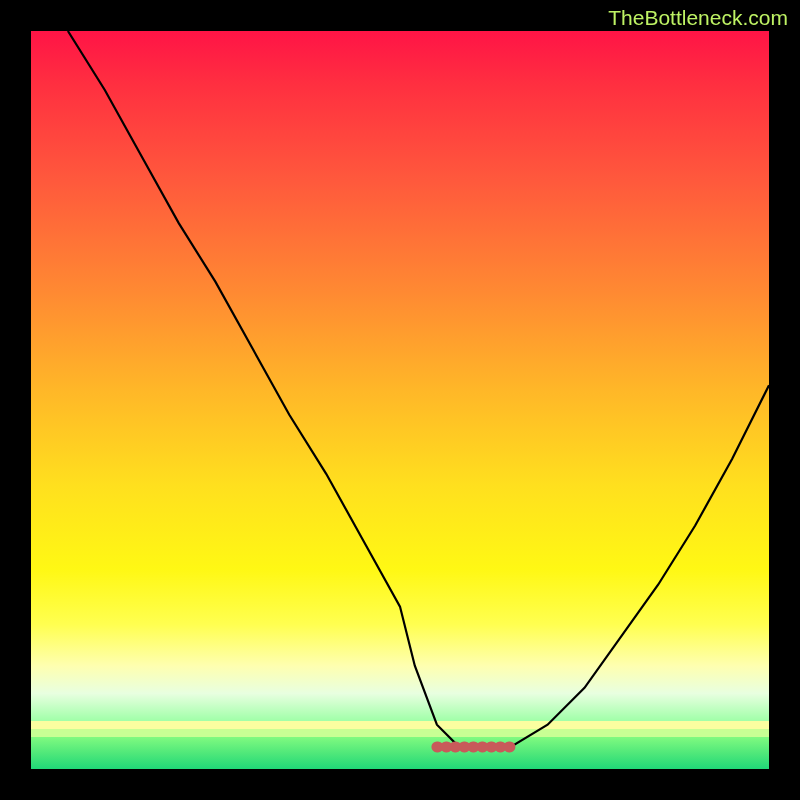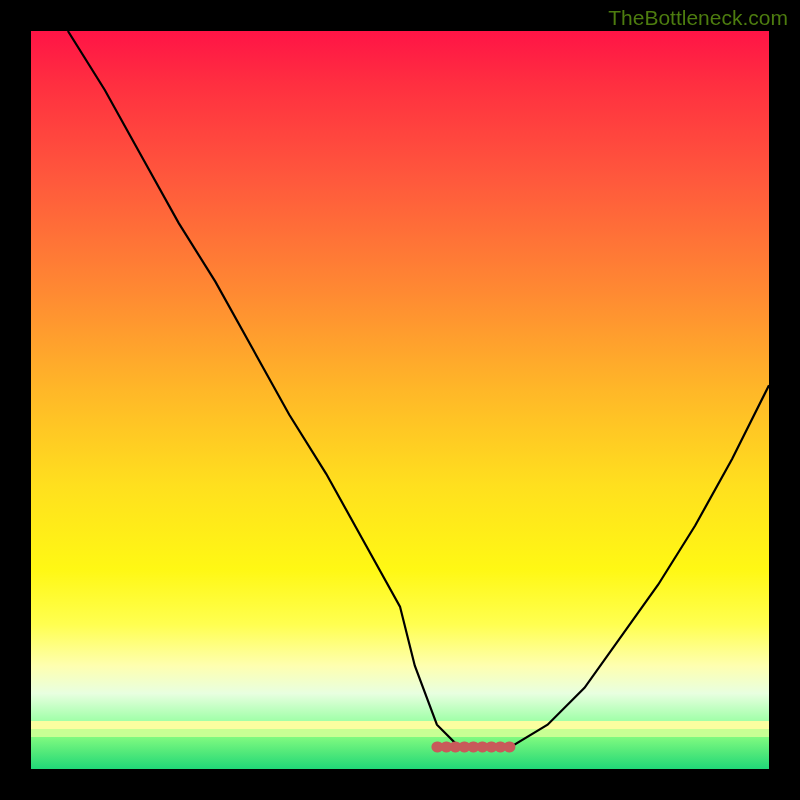--- a/index.html
+++ b/index.html
@@ -8,21 +8,21 @@
     width: 800px;
     height: 800px;
     background: #000;
     position: relative;
     font-family: Arial, sans-serif;
   }
   .watermark {
     position: absolute;
     top: 6px;
     right: 12px;
-    color: #4d7c0f;
+    color: #bef264;
     font-size: 21px;
     z-index: 10;
   }
   .plot-area {
     position: absolute;
     left: 31px;
     top: 31px;
     width: 738px;
     height: 738px;
     overflow: hidden;

